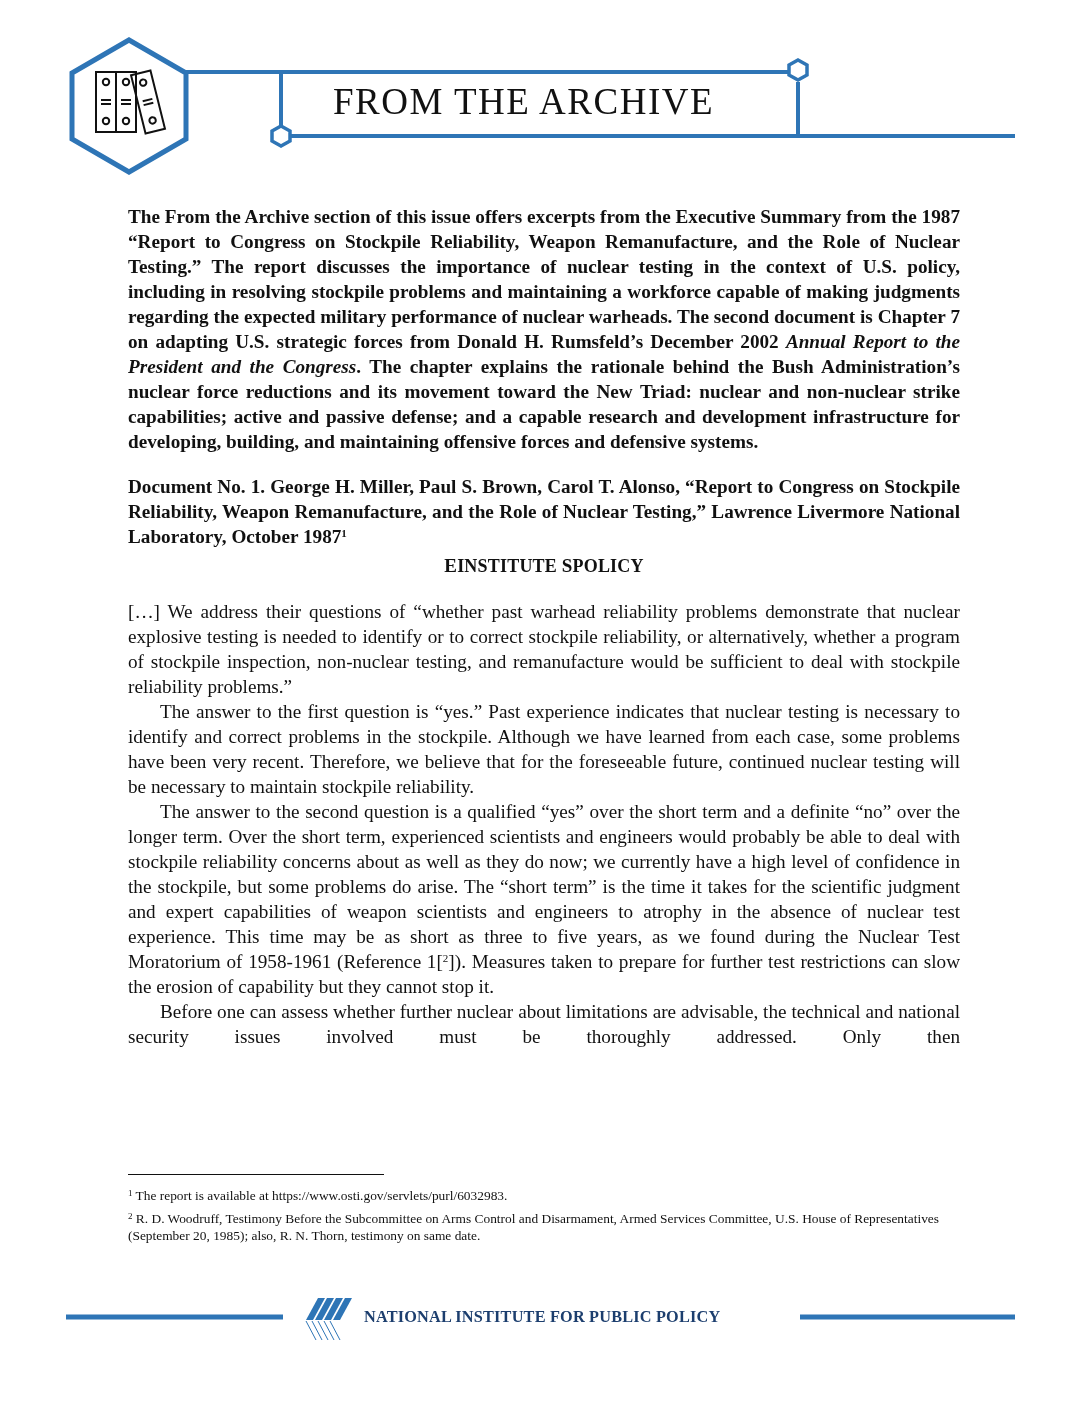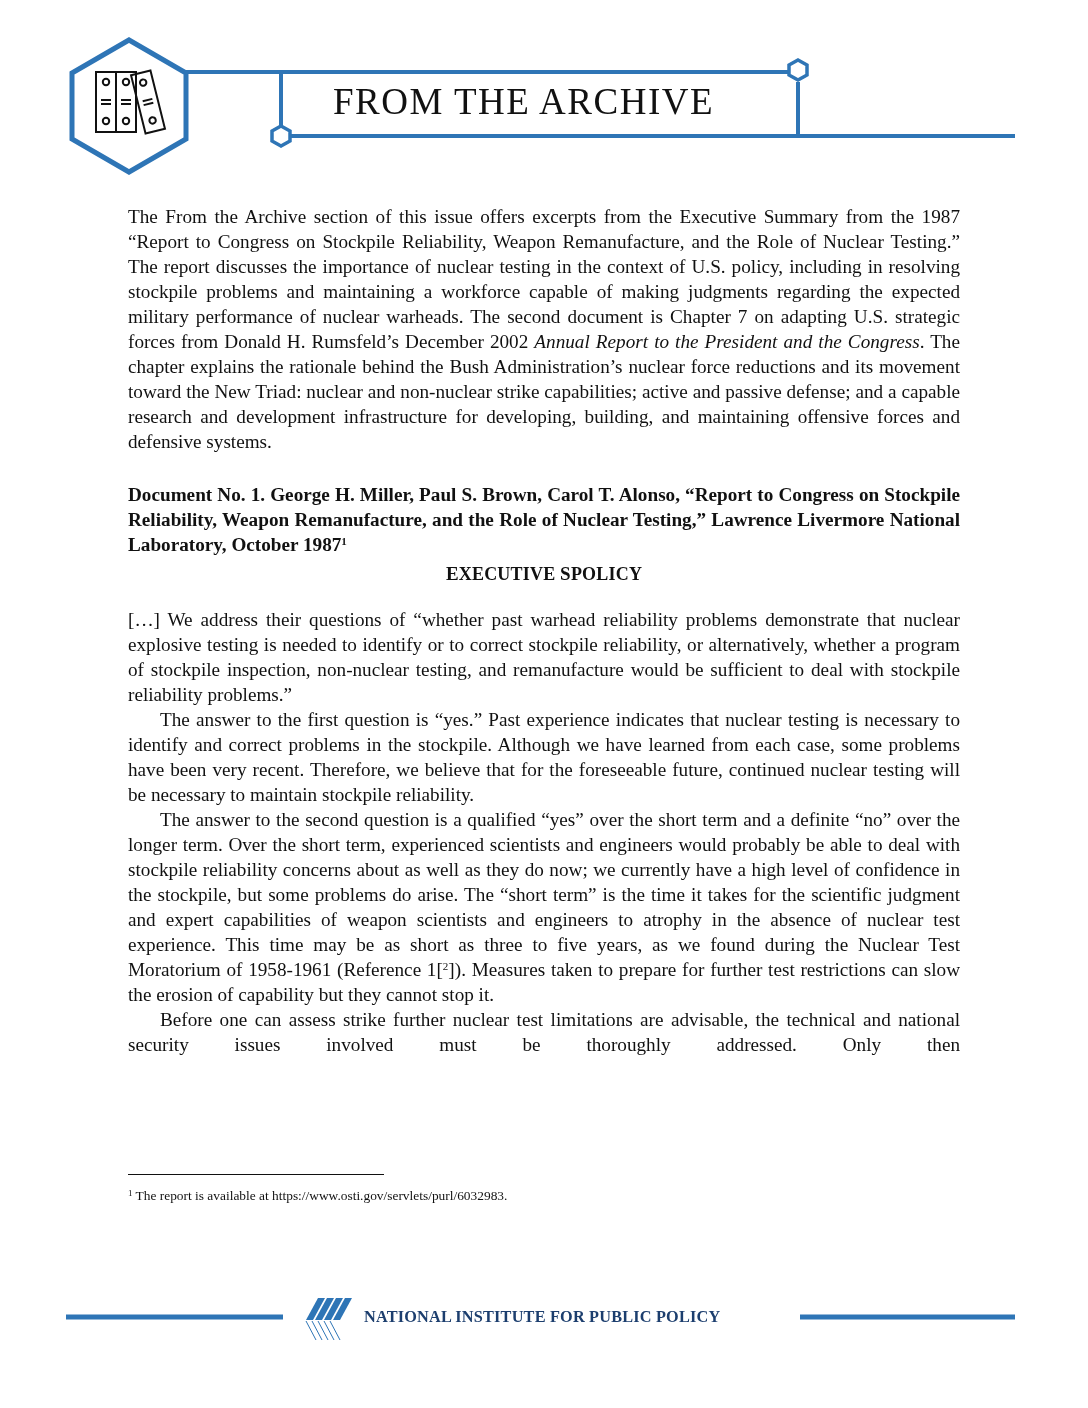--- a/index.html
+++ b/index.html
@@ -2,21 +2,21 @@
 <html><head>
 <meta charset="utf-8">
 <style>
   html, body { margin:0; padding:0; background:#ffffff; }
   body { width:1088px; height:1408px; position:relative; overflow:hidden; color:#111; }
   .header { position:absolute; left:0; top:0; width:880px; height:190px; }
   .header svg { position:absolute; left:0; top:0; }
   .header-title { position:absolute; left:333px; top:80px; font-family:"Liberation Serif", serif; font-size:37px; letter-spacing:1.5px; color:#111; white-space:nowrap; }
   .content { position:absolute; left:128px; top:204px; width:832px; font-family:"Liberation Serif", serif; font-size:19.2px; line-height:25px; }
   p { margin:0; text-align:justify; }
-  .intro { margin-bottom:28px; }
+  .intro { margin-bottom:20px;font-weight:bold; }
   .doc-heading { font-weight:bold; margin-bottom:4px; }
   .section-title { text-align:center; font-weight:bold; font-size:18px; margin-bottom:20px; font-variant:small-caps; letter-spacing:0.2px; }
   .section-title .big { font-size:19px; }
   .indent { text-indent:32px; }
   sup { font-size:11px; line-height:0; vertical-align:6px; }
   .footnotes { position:absolute; left:128px; top:1174px; width:832px; font-family:"Liberation Serif", serif; font-size:13.4px; line-height:17px; }
   .fn-rule { width:256px; border-top:1px solid #111; margin-bottom:12px; }
   .fn { margin-bottom:6px; }
   .fn sup { font-size:9px; vertical-align:4px; }
   .footer { position:absolute; left:0; top:1290px; width:928px; height:60px; }
@@ -63,31 +63,32 @@
     </g>
   </svg>
   <div class="header-title">FROM THE ARCHIVE</div>
 </div>
 
 <div class="content">
   <p class="intro"><span>The From the Archive section of this issue offers excerpts from the Executive Summary from the 1987 “Report to Congress on Stockpile Reliability, Weapon Remanufacture, and the Role of Nuclear Testing.” The report discusses the importance of nuclear testing in the context of U.S. policy, including in resolving stockpile problems and maintaining a workforce capable of making judgments regarding the expected military performance of nuclear warheads. The second document is Chapter 7 on adapting U.S. strategic forces from Donald H. Rumsfeld’s December 2002 </span><em>Annual Report to the President and the Congress</em><span>. The chapter explains the rationale behind the Bush Administration’s nuclear force reductions and its movement toward the New Triad: nuclear and non-nuclear strike capabilities; active and passive defense; and a capable research and development infrastructure for developing, building, and maintaining offensive forces and defensive systems.</span></p>
 
   <p class="doc-heading"><span>Document No. 1.  George H. Miller, Paul S. Brown, Carol T. Alonso, “Report to Congress on Stockpile Reliability, Weapon Remanufacture, and the Role of Nuclear Testing,” Lawrence Livermore National Laboratory, October 1987</span><sup>1</sup></p>
 
-  <div class="section-title"><span class="big">E</span><span>XECUTIVE</span> <span class="big">S</span><span>POLICY</span></div>
+  <div class="section-title"><span class="big">E</span><span>INSTITUTE</span> <span class="big">S</span><span>POLICY</span></div>
 
   <p>[…] We address their questions of “whether past warhead reliability problems demonstrate that nuclear explosive testing is needed to identify or to correct stockpile reliability, or alternatively, whether a program of stockpile inspection, non-nuclear testing, and remanufacture would be sufficient to deal with stockpile reliability problems.”</p>
   <p class="indent">The answer to the first question is “yes.” Past experience indicates that nuclear testing is necessary to identify and correct problems in the stockpile. Although we have learned from each case, some problems have been very recent. Therefore, we believe that for the foreseeable future, continued nuclear testing will be necessary to maintain stockpile reliability.</p>
   <p class="indent"><span>The answer to the second question is a qualified “yes” over the short term and a definite “no” over the longer term. Over the short term, experienced scientists and engineers would probably be able to deal with stockpile reliability concerns about as well as they do now; we currently have a high level of confidence in the stockpile, but some problems do arise. The “short term” is the time it takes for the scientific judgment and expert capabilities of weapon scientists and engineers to atrophy in the absence of nuclear test experience. This time may be as short as three to five years, as we found during the Nuclear Test Moratorium of 1958-1961 (Reference 1[</span><sup>2</sup><span>]). Measures taken to prepare for further test restrictions can slow the erosion of capability but they cannot stop it.</span></p>
-  <p class="indent" style="text-align-last:justify;">Before one can assess strike further nuclear test limitations are advisable, the technical and national security issues involved must be thoroughly addressed. Only then</p>
+  <p class="indent" style="text-align-last:justify;">Before one can assess whether further nuclear about limitations are advisable, the technical and national security issues involved must be thoroughly addressed. Only then</p>
 </div>
 
 <div class="footnotes">
   <div class="fn-rule"></div>
   <div class="fn"><sup>1</sup> <span>The report is available at https://www.osti.gov/servlets/purl/6032983.</span></div>
+  <div class="fn"><sup>2</sup> <span>R. D. Woodruff, Testimony Before the Subcommittee on Arms Control and Disarmament, Armed Services Committee, U.S. House of Representatives (September 20, 1985); also, R. N. Thorn, testimony on same date.</span></div>
 </div>
 
 <div class="footer">
   <svg width="1088" height="60" viewBox="0 0 1088 60">
     <line x1="66" y1="27" x2="283" y2="27" stroke="#2e75b6" stroke-width="5"></line>
     <line x1="800" y1="27" x2="1015" y2="27" stroke="#2e75b6" stroke-width="5"></line>
     <g>
       <polygon points="318,8 325,8 313,30 306,30" fill="#2e75b6"></polygon>
       <polygon points="327,8 334,8 322,30 315,30" fill="#2e75b6"></polygon>
       <polygon points="336,8 343,8 331,30 324,30" fill="#2e75b6"></polygon>

